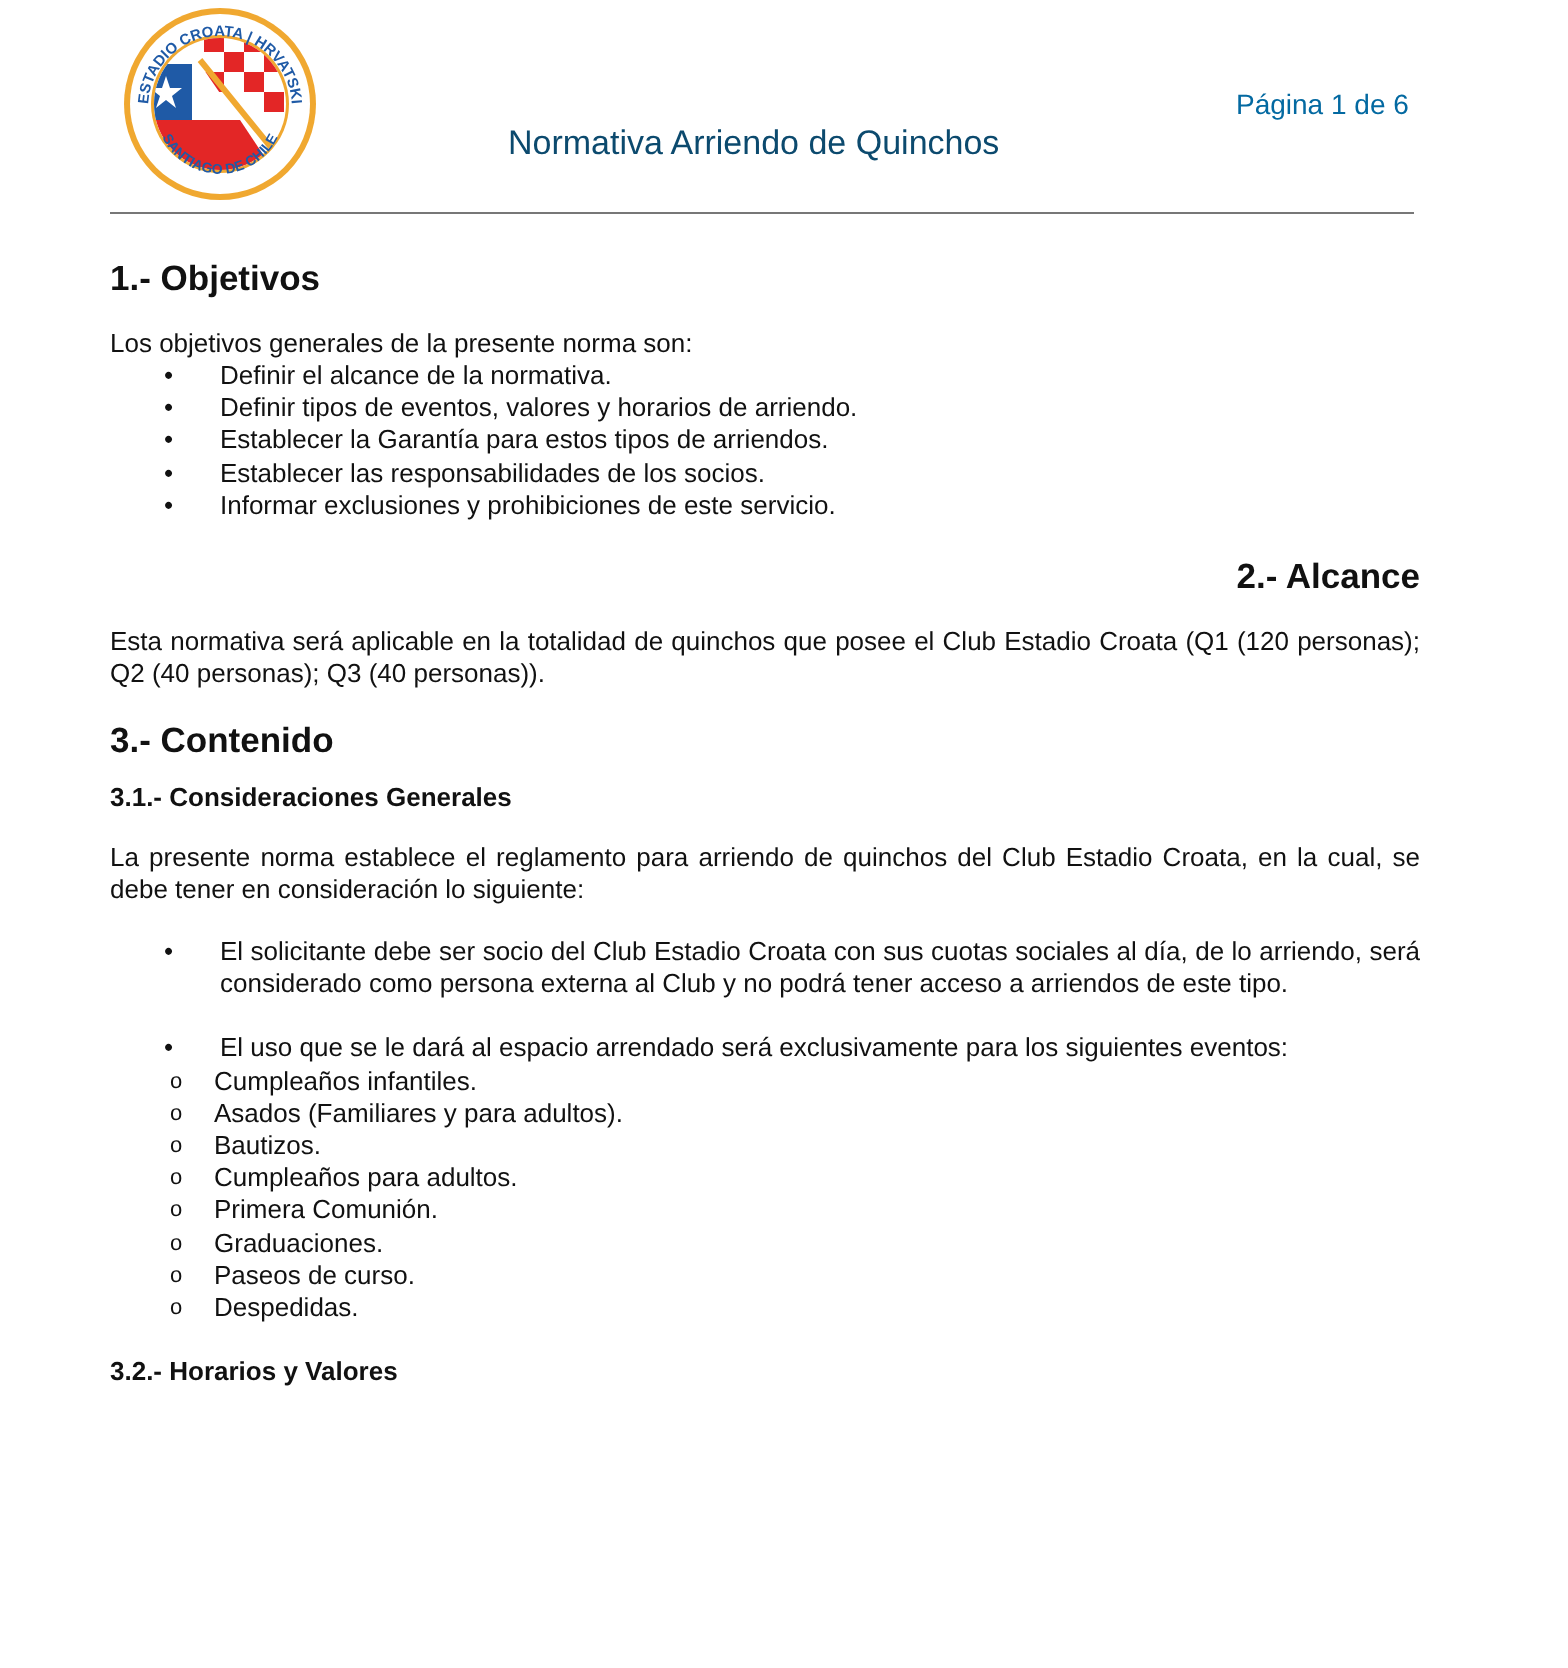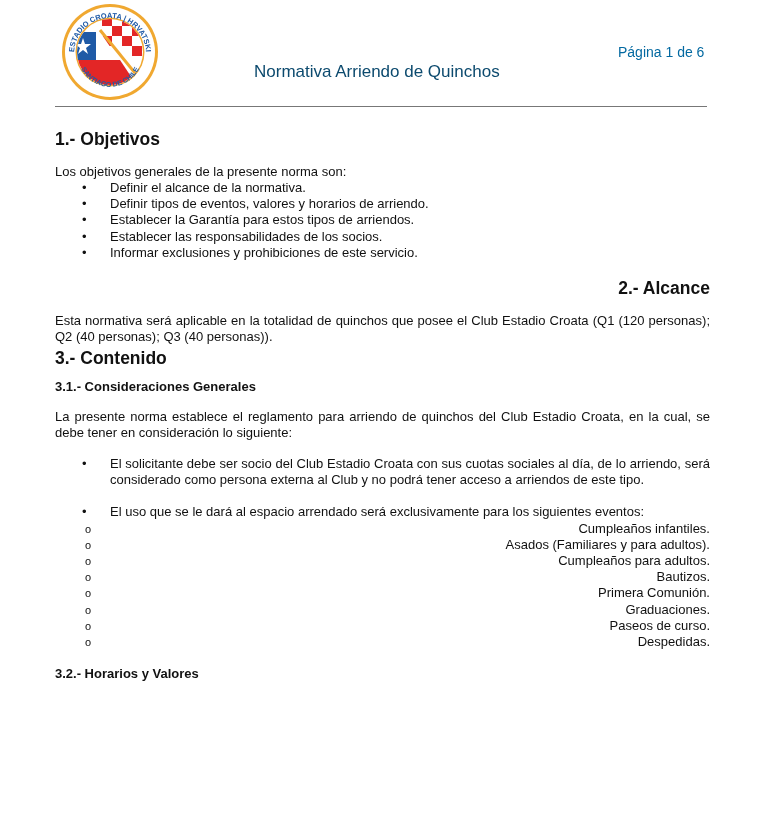--- a/index.html
+++ b/index.html
@@ -11,21 +11,21 @@
   .doc-title { position: absolute; left: 254px; top: 62px; font-size: 17px; color: #0c4a6e; }
   .page-num { position: absolute; left: 618px; top: 44px; font-size: 14px; color: #0369a1; }
   .hr { position: absolute; left: 55px; top: 106px; width: 652px; height: 1px; background: #777; }
   .content { position: absolute; left: 55px; top: 128px; width: 655px; }
   h1 { font-size: 17.5px; font-weight: bold; margin: 0; line-height: 22px; }
   h2 { font-size: 13px; font-weight: bold; margin: 0; line-height: 16px; }
   p { font-size: 13px; margin: 0; line-height: 16px; text-align: justify; }
   ul { margin: 0; padding: 0; list-style: none; }
   .b1 li { position: relative; padding-left: 55px; font-size: 13px; line-height: 16.2px; text-align: justify; }
   .b1 li::before { content: "•"; position: absolute; left: 27px; top: 0; font-size: 13px; }
-  .b2 li { position: relative; padding-left: 52px; font-size: 13px; line-height: 16.2px; text-align: right; }
+  .b2 li { position: relative; padding-left: 52px; font-size: 13px; line-height: 16.2px; }
   .b2 li::before { content: "o"; position: absolute; left: 30px; top: 0; font-size: 11px; }
 </style>
 </head>
 <body>
 
 <svg class="logo" viewBox="0 0 100 100">
   <defs>
     <clipPath id="inner">
         <circle cx="50" cy="50" r="33"></circle>
       </clipPath>
@@ -73,35 +73,35 @@
     <li>Definir el alcance de la normativa.</li>
     <li>Definir tipos de eventos, valores y horarios de arriendo.</li>
     <li>Establecer la Garantía para estos tipos de arriendos.</li>
     <li>Establecer las responsabilidades de los socios.</li>
     <li>Informar exclusiones y prohibiciones de este servicio.</li>
   </ul>
 
   <h1 style="margin-top:16px;text-align:right;">2.- Alcance</h1>
   <p style="margin-top:14px;">Esta normativa será aplicable en la totalidad de quinchos que posee el Club Estadio Croata (Q1 (120 personas); Q2 (40 personas); Q3 (40 personas)).</p>
 
-  <h1 style="margin-top:2px;">3.- Contenido</h1>
+  <h1 style="margin-top:14px;">3.- Contenido</h1>
   <h2 style="margin-top:10px;">3.1.- Consideraciones Generales</h2>
   <p style="margin-top:14px;">La presente norma establece el reglamento para arriendo de quinchos del Club Estadio Croata, en la cual, se debe tener en consideración lo siguiente:</p>
 
   <ul class="b1" style="margin-top:15px;">
     <li>El solicitante debe ser socio del Club Estadio Croata con sus cuotas sociales al día, de lo arriendo, será considerado como persona externa al Club y no podrá tener acceso a arriendos de este tipo.</li>
   </ul>
   <ul class="b1" style="margin-top:16px;">
     <li>El uso que se le dará al espacio arrendado será exclusivamente para los siguientes eventos:</li>
   </ul>
   <ul class="b2">
     <li>Cumpleaños infantiles.</li>
     <li>Asados (Familiares y para adultos).</li>
+    <li>Bautizos.</li>
     <li>Cumpleaños para adultos.</li>
-    <li>Bautizos.</li>
     <li>Primera Comunión.</li>
     <li>Graduaciones.</li>
     <li>Paseos de curso.</li>
     <li>Despedidas.</li>
   </ul>
 
   <h2 style="margin-top:16px;">3.2.- Horarios y Valores</h2>
 </div>
 
 </body></html>

